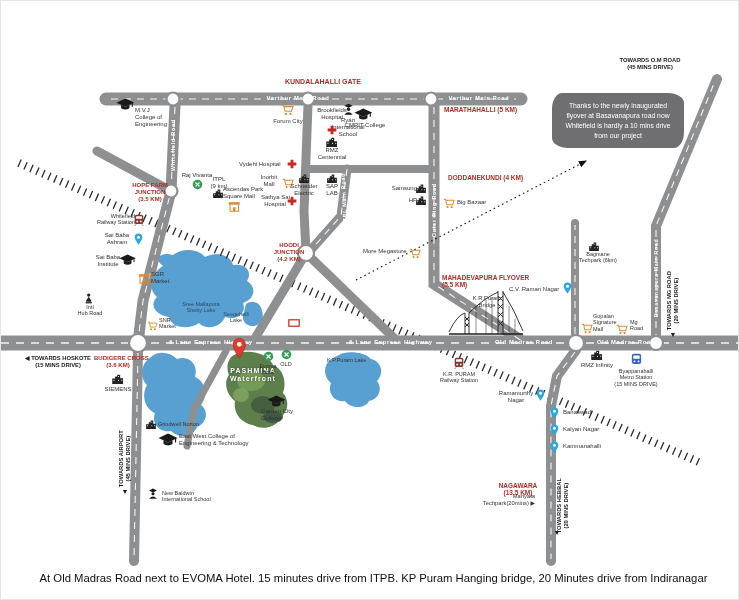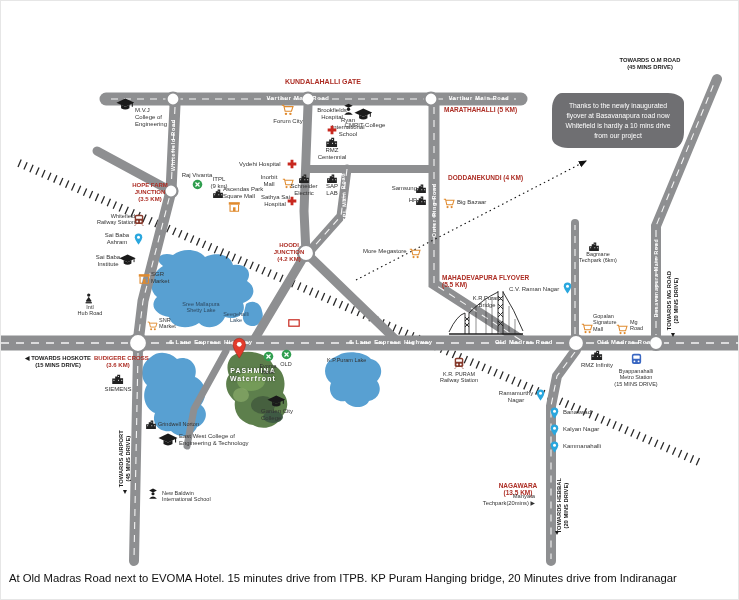--- a/index.html
+++ b/index.html
@@ -11,21 +11,21 @@
   .red{color:#ad2e25;font-weight:bold;}
   .dir{color:#1b1b1b;font-weight:bold;}
   .road{color:#ffffff;font-weight:bold;letter-spacing:.7px;}
   .lake{color:#2e4a63;}
   .plain{color:#333333;}
   .project{color:#ffffff;font-weight:bold;letter-spacing:1.1px;text-shadow:0 0 2px rgba(0,0,0,.55);}
   .mic{position:absolute;}
   #callout{position:absolute;left:551px;top:92px;width:132px;background:#6f6f72;color:#fff;
     font-size:6.8px;line-height:1.45;text-align:center;padding:8px 8px;box-sizing:border-box;
     border-radius:10px 16px 10px 16px / 16px 10px 16px 10px;}
-  #caption{position:absolute;left:8px;right:0;top:571px;font-size:11.3px;color:#101010;}
+  #caption{position:absolute;left:8px;right:0;top:571px;text-align:center;font-size:11.3px;color:#101010;}
 </style>
 </head>
 <body>
 
 <div id="frame">
   <div id="map">
 
     <svg class="base" width="739" height="568" viewBox="0 0 739 568">
       <defs>
         <marker id="ah" markerWidth="9" markerHeight="8" refX="6.5" refY="3" orient="auto">

